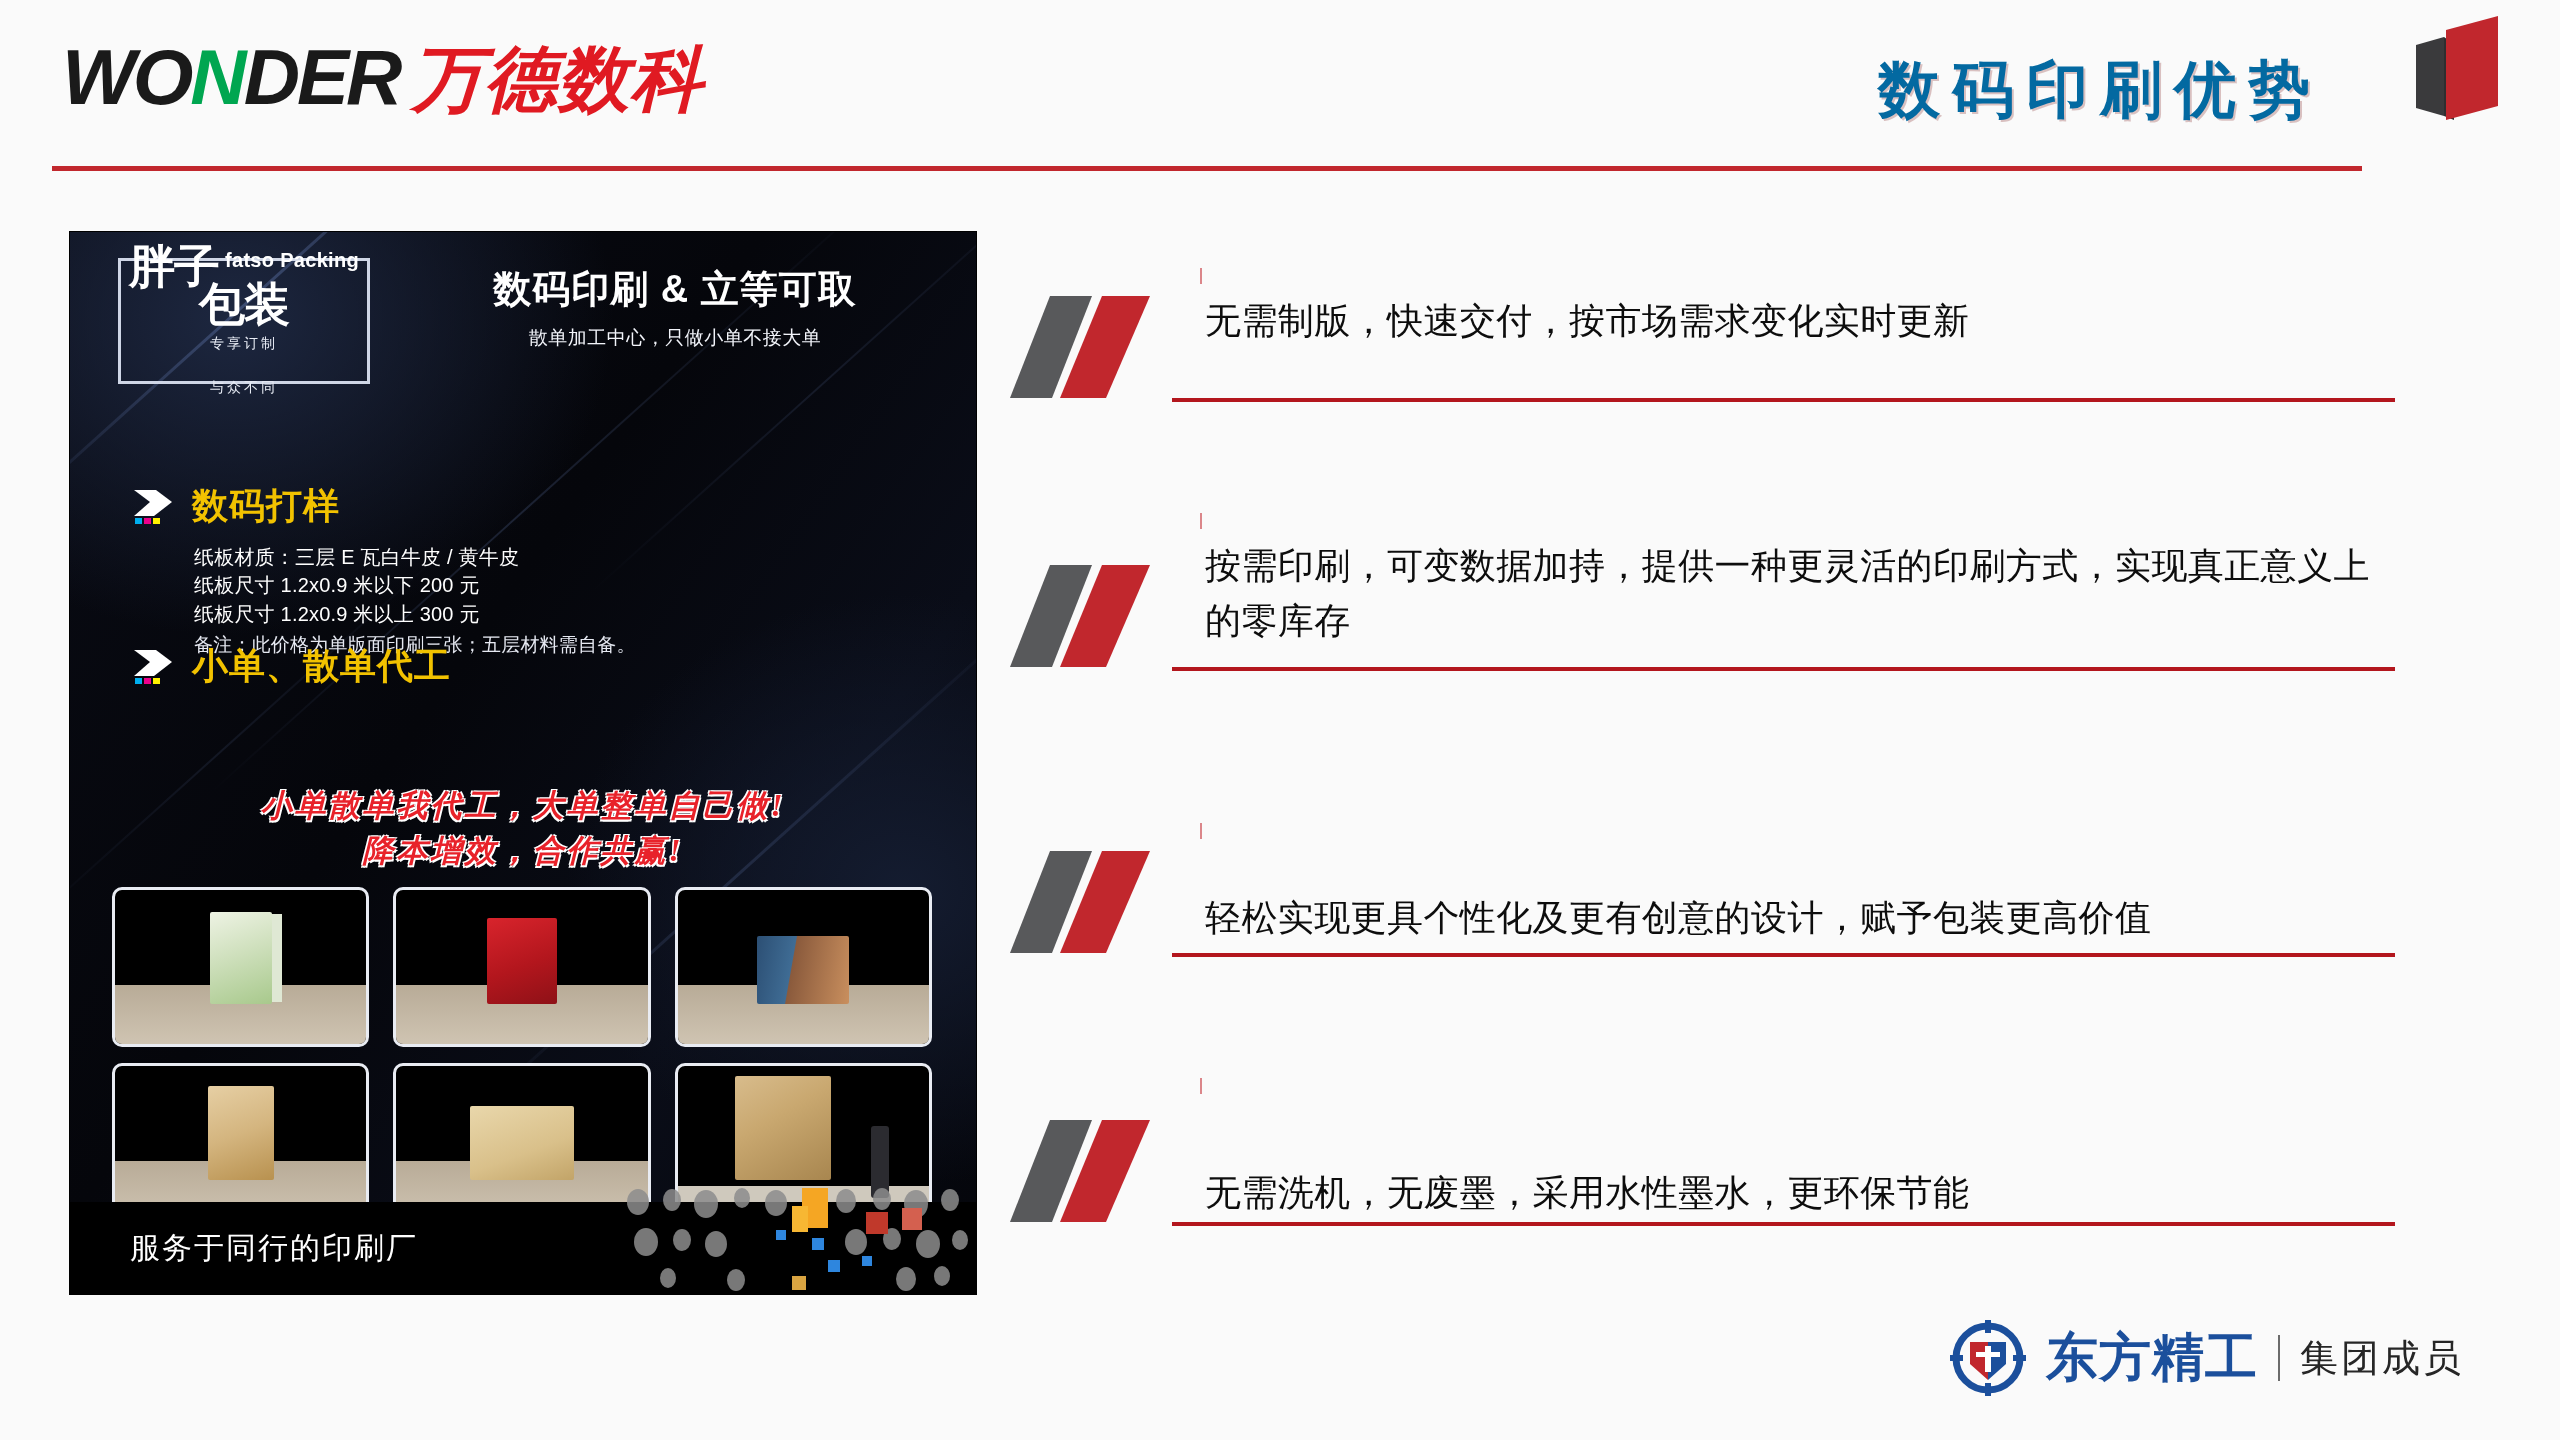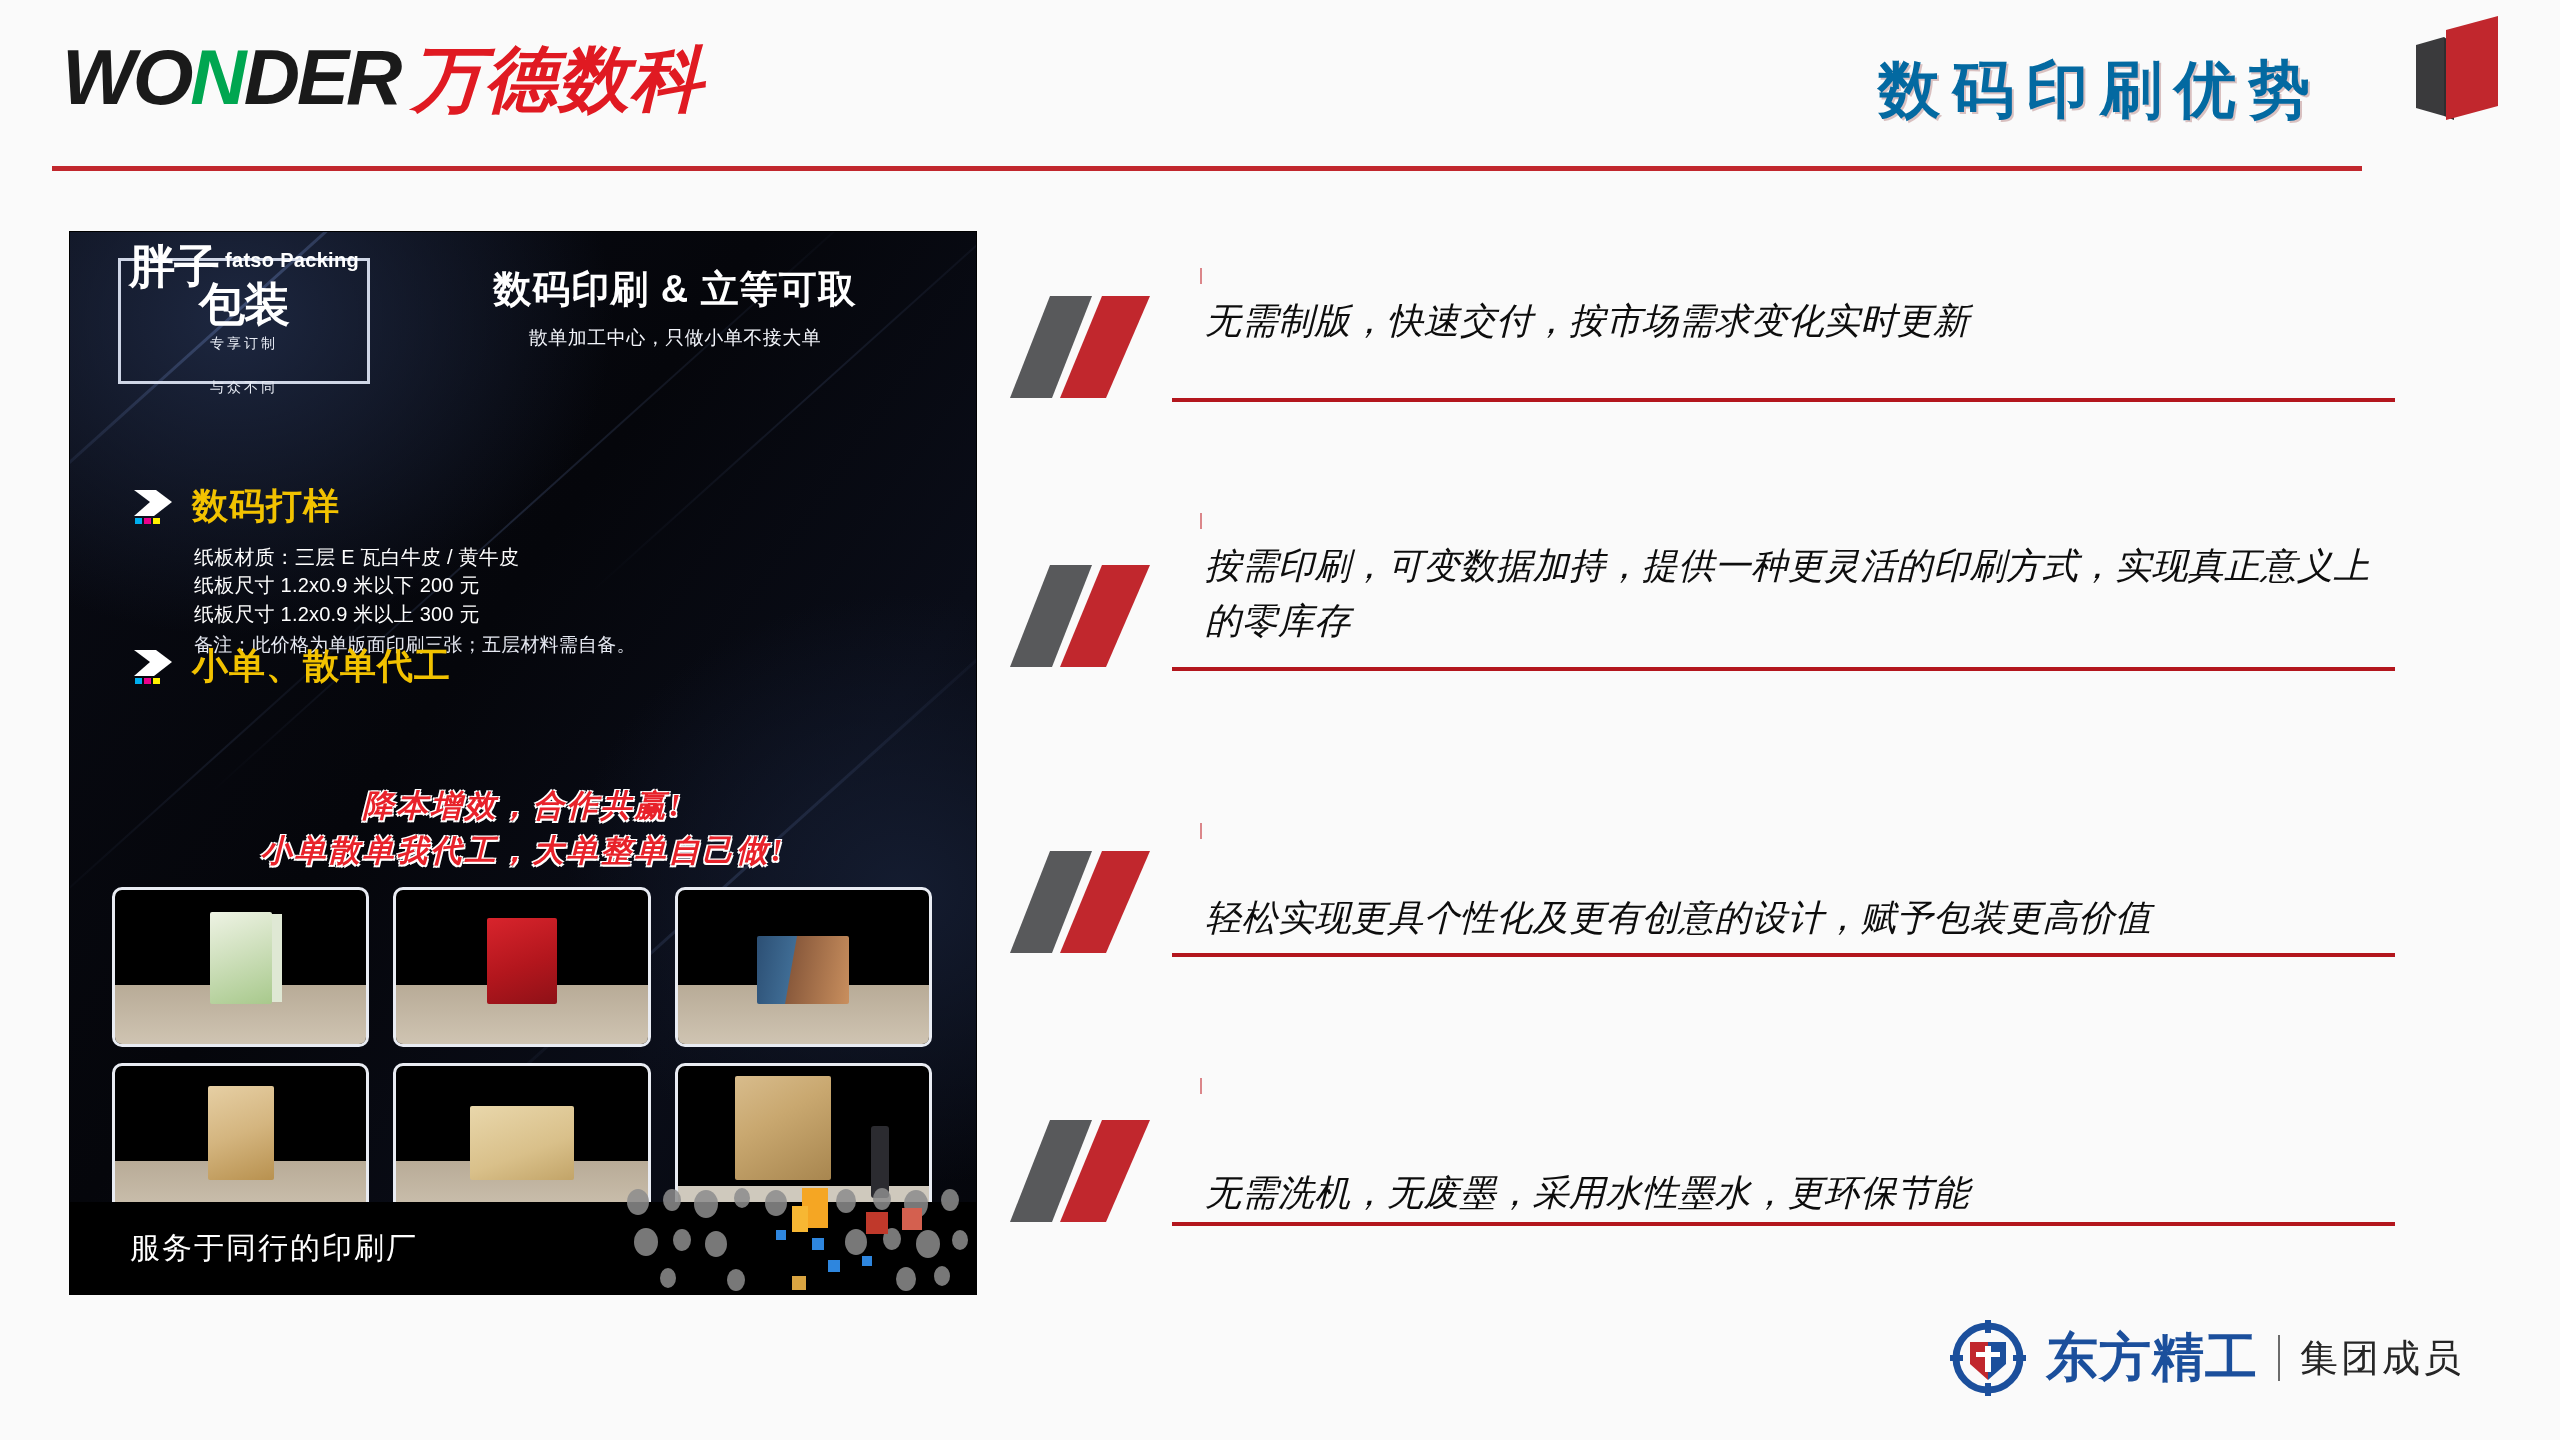--- a/index.html
+++ b/index.html
@@ -180,21 +180,21 @@
   #dot-pattern {
     position: absolute; right: 0; bottom: 0; width: 360px; height: 110px;
     overflow: hidden;
   }
 
   
   .bullet { position: absolute; left: 1010px; width: 1385px; }
   .bullet .mark { position: absolute; left: 0; top: 0; width: 190px; height: 118px; }
   .bullet .btext {
     position: absolute; left: 195px; top: 4px; width: 1190px;
-    font-size: 36px; color: #0d0d0d; line-height: 1.52; letter-spacing: .4px; font-style: italic;
+    font-size: 36px; color: #0d0d0d; line-height: 1.52; letter-spacing: .4px;
   }
   .bullet .uline {
     position: absolute; left: 162px; height: 4px; background: #b3161d;
   }
   .bullet .tick {
     position: absolute; left: 190px; top: -22px; width: 2px; height: 16px;
     background: #c1272d; opacity: .55;
   }
 
   
@@ -290,22 +290,22 @@
           <polygon points="18,14 40,14 22,28 2,28" fill="#ffffff"></polygon>
           <rect x="3" y="30" width="7" height="6" fill="#00aeef"></rect>
           <rect x="12" y="30" width="7" height="6" fill="#ec008c"></rect>
           <rect x="21" y="30" width="7" height="6" fill="#fff200"></rect>
         </svg>
         <span class="sec-title">小单、散单代工</span>
       </div>
     </div>
 
     <div id="slogan">
+      <div class="sl">小单散单我代工，大单整单自己做!</div>
       <div class="sl">降本增效，合作共赢!</div>
-      <div class="sl">小单散单我代工，大单整单自己做!</div>
     </div>
 
     <div id="photo-grid">
       <div class="photo">
         <div class="floor"></div>
           <div class="handle" style="bottom:62%;"></div>
         <div class="box pbox-honey"></div>
       </div>
       <div class="photo">
         <div class="floor"></div>

